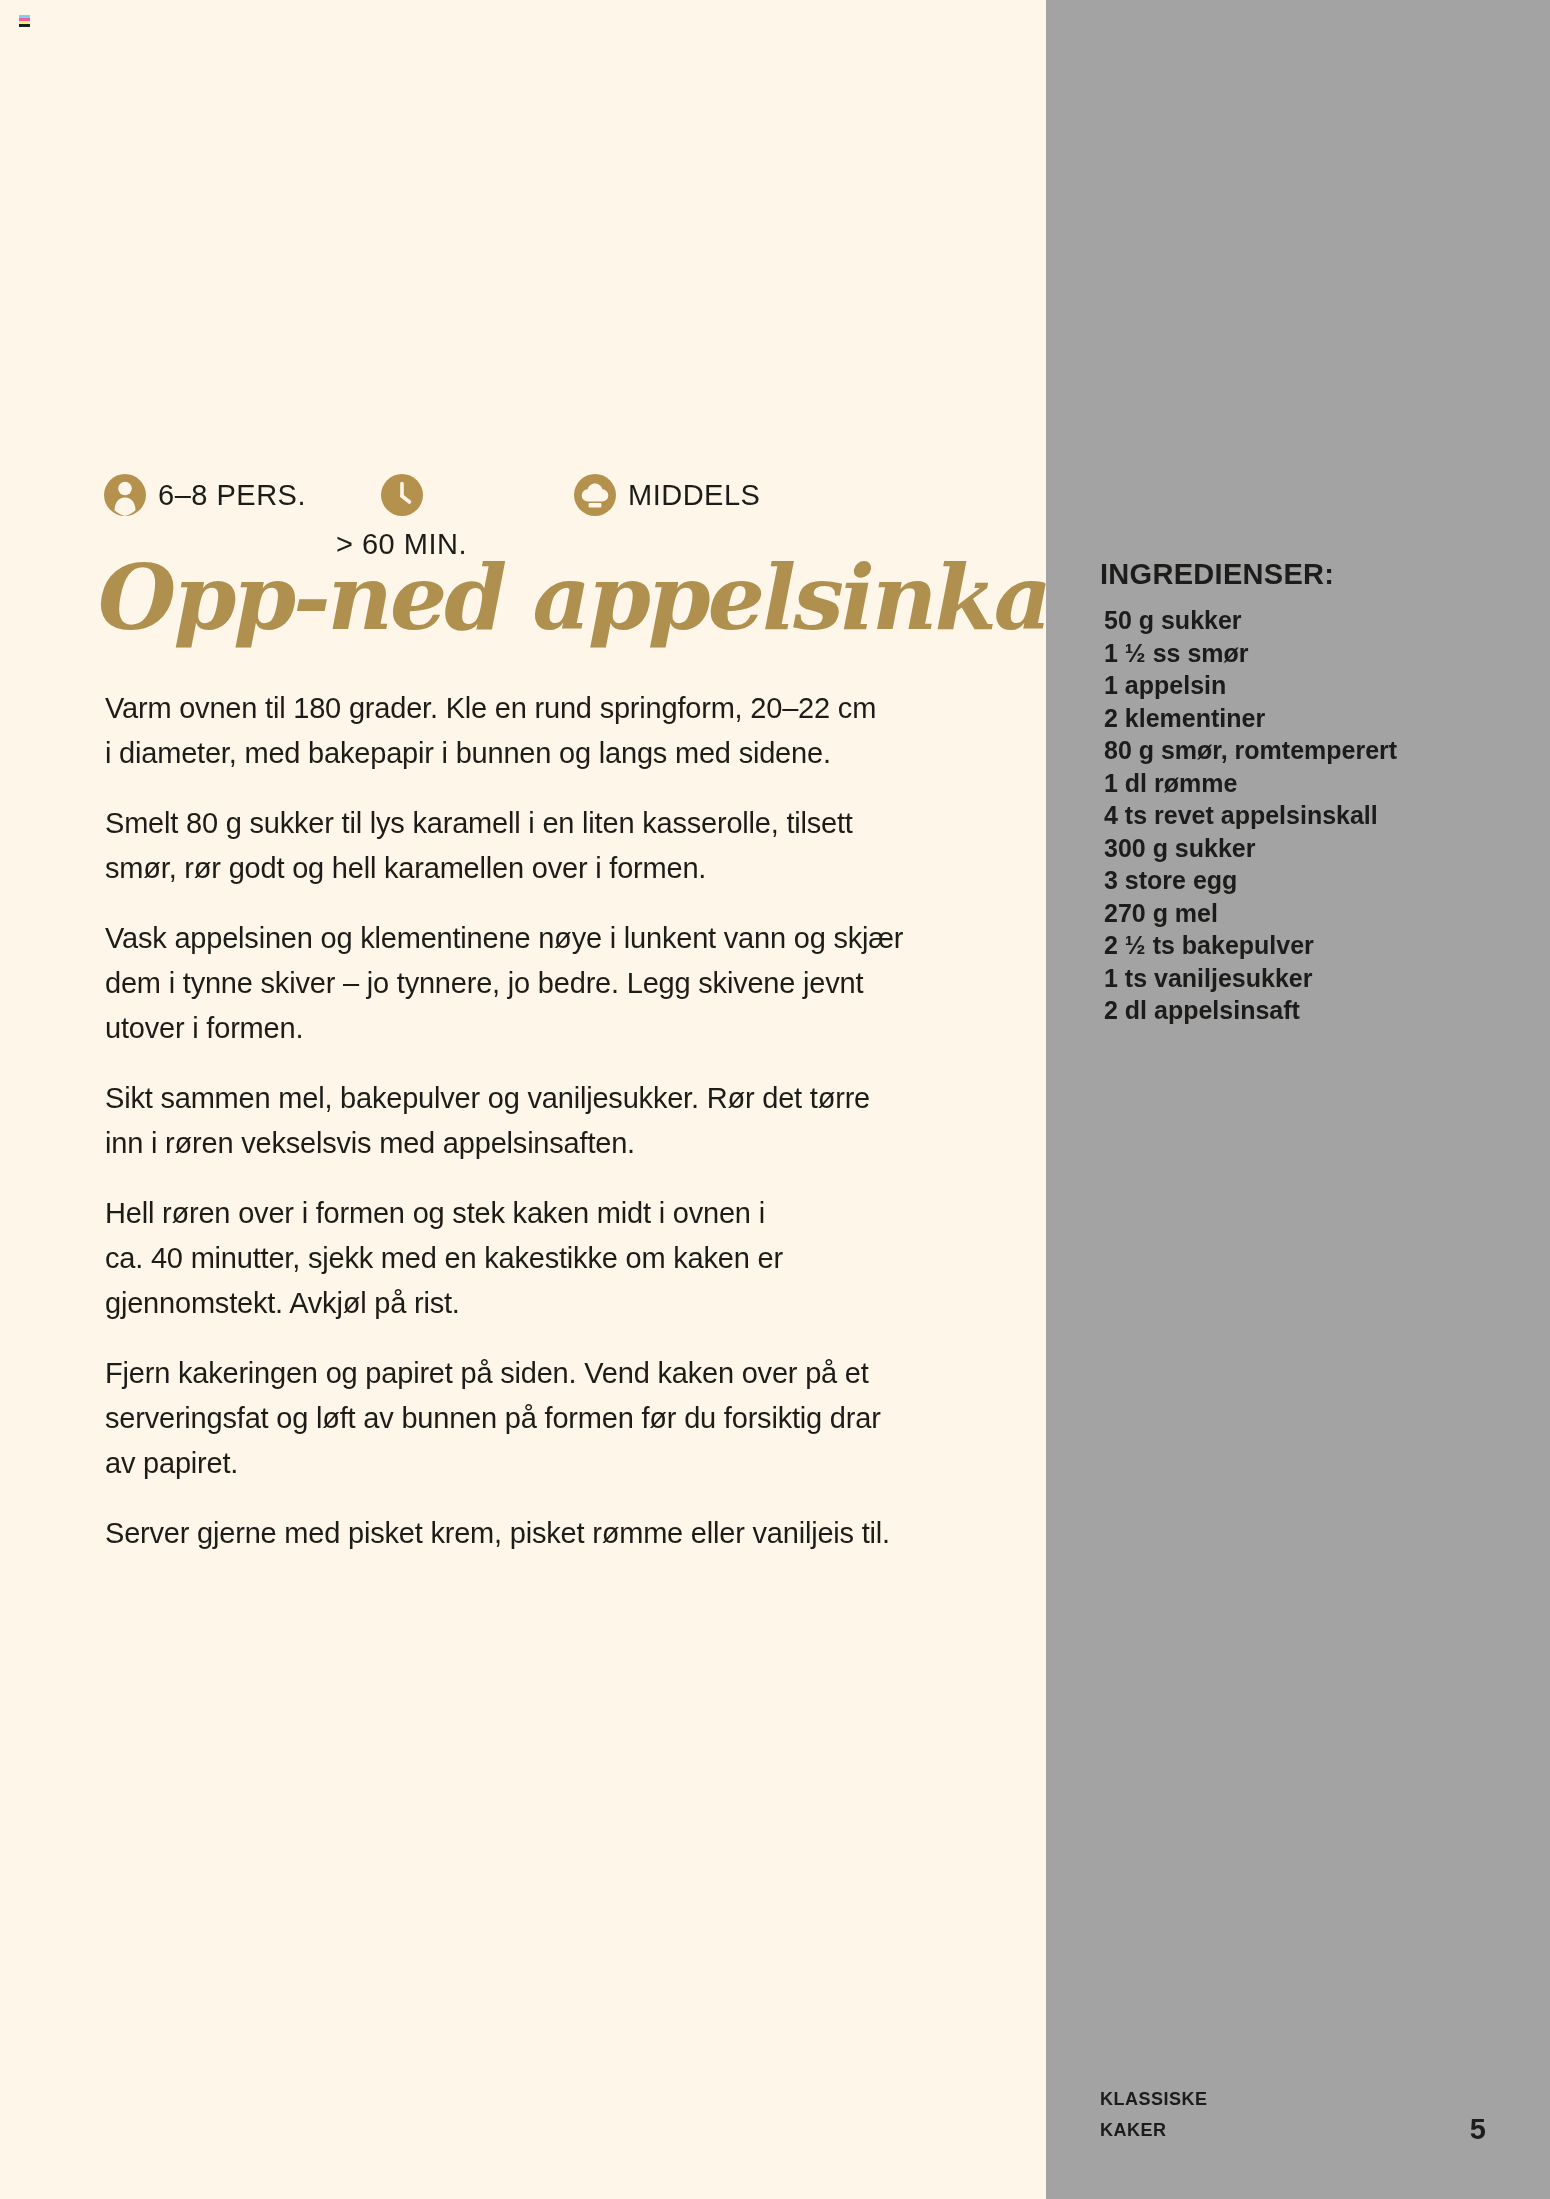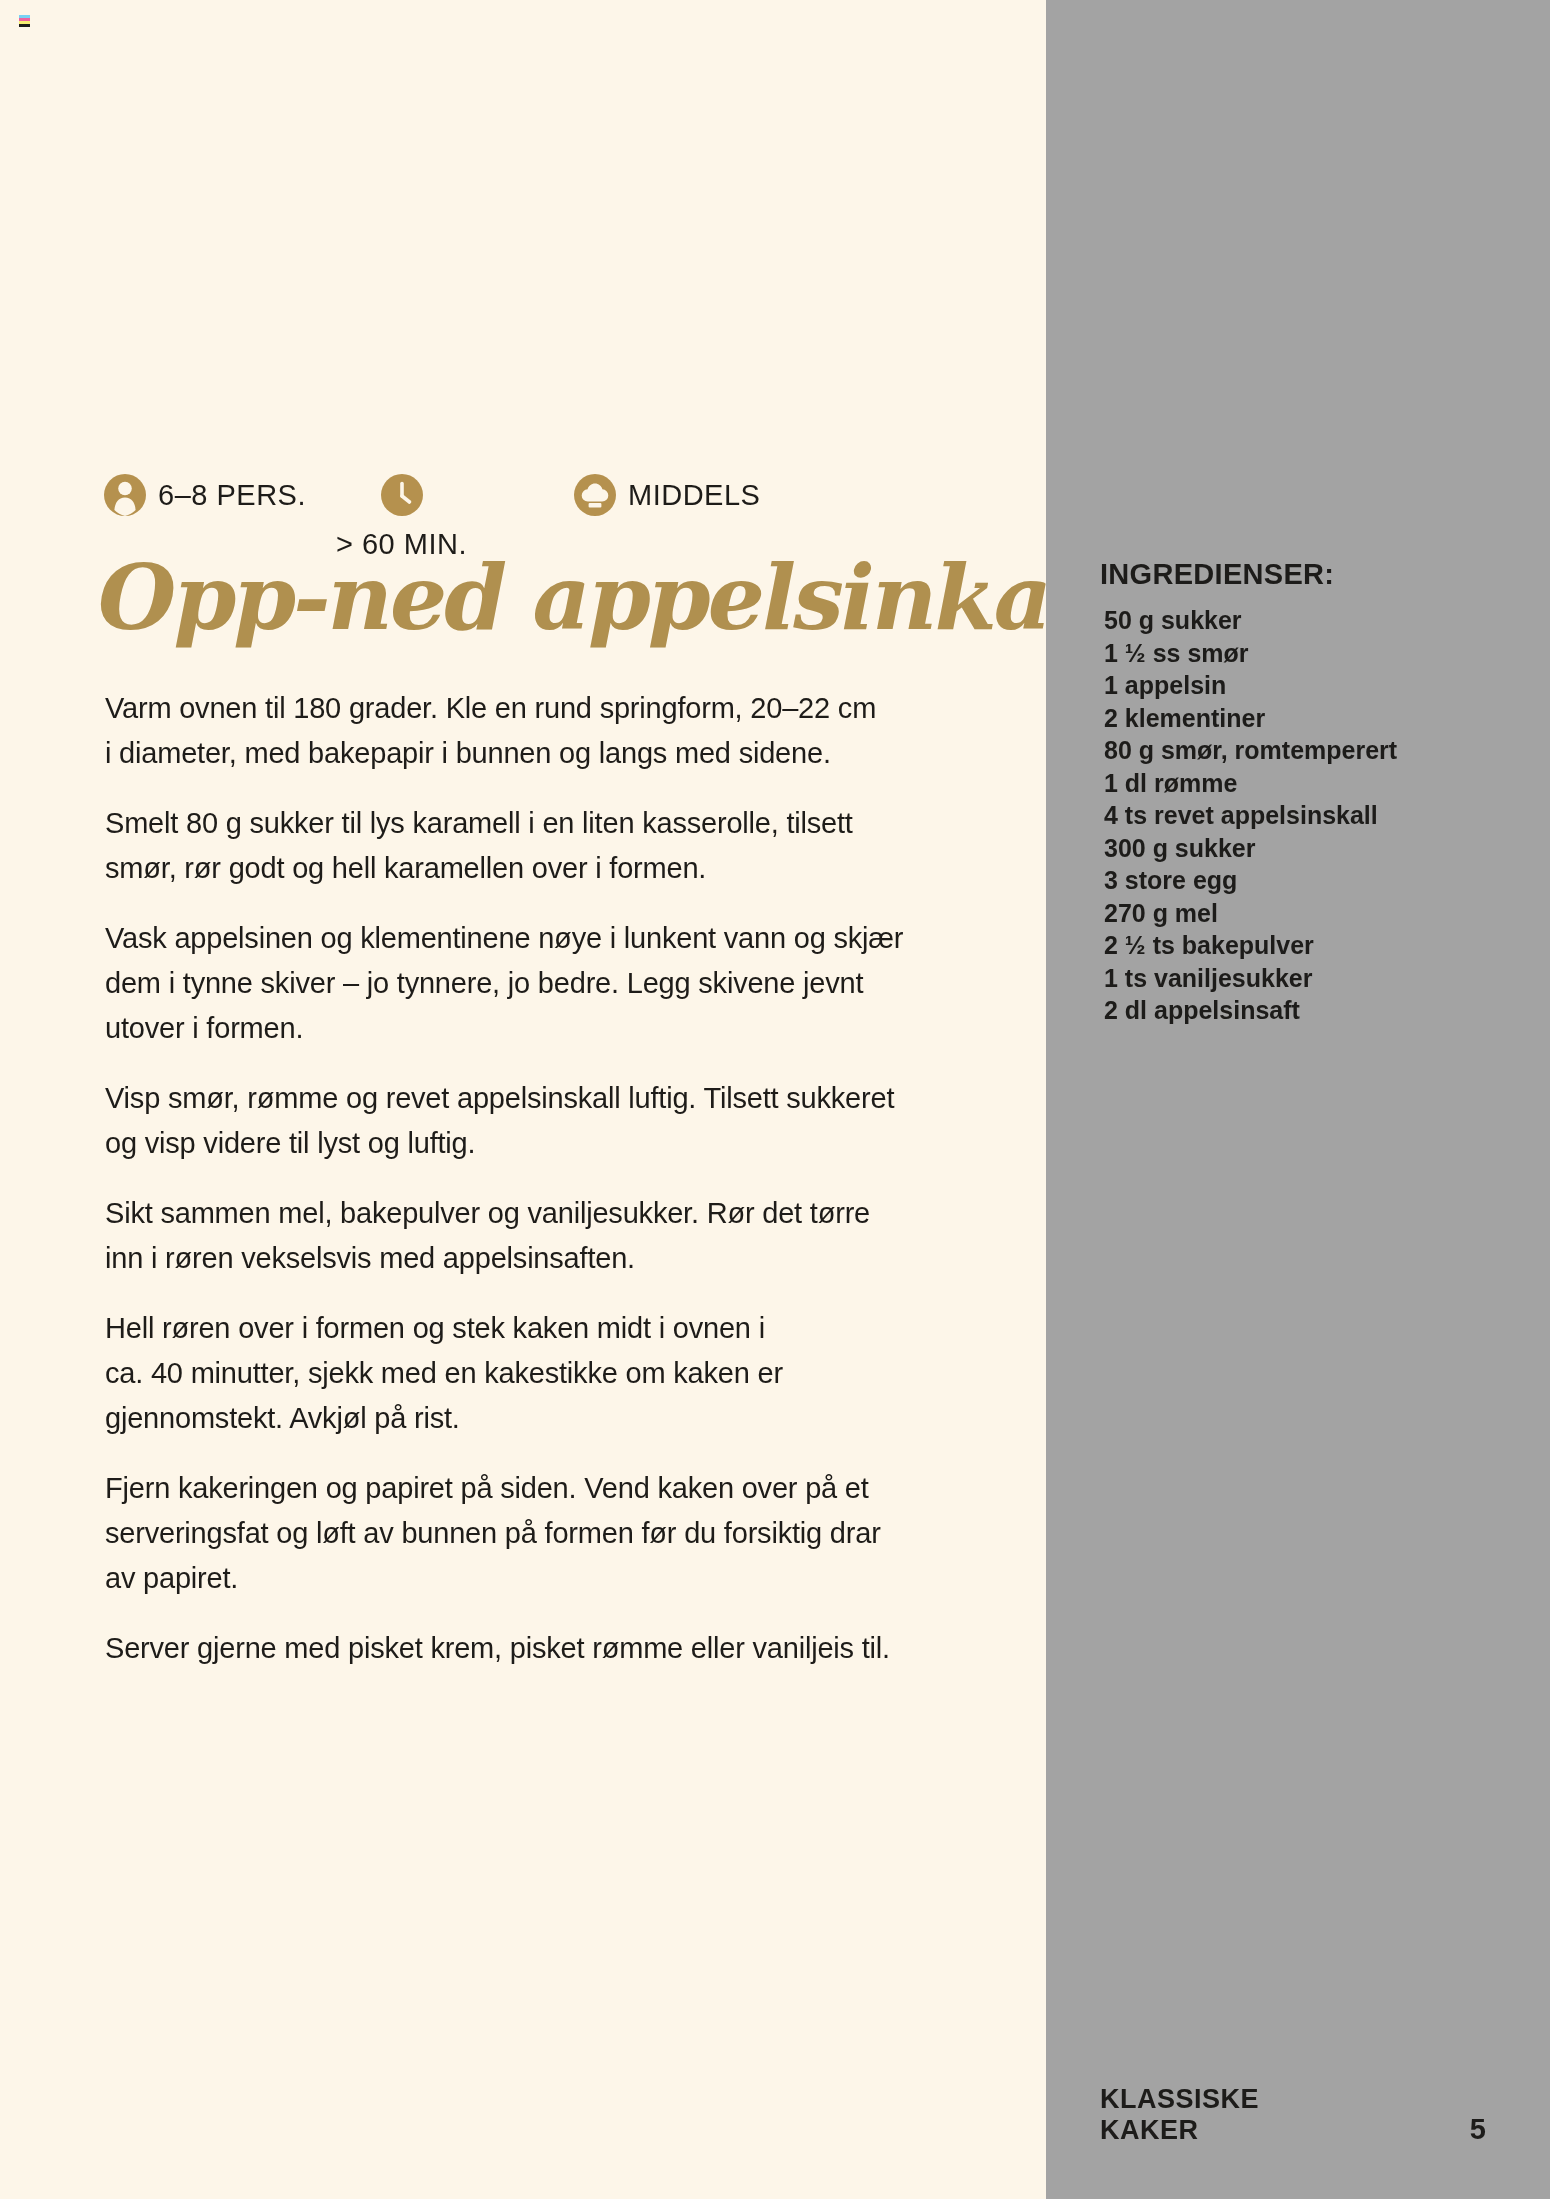--- a/index.html
+++ b/index.html
@@ -69,21 +69,21 @@
     list-style: none;
   }
   .ingredients-list li {
     font-size: 25px; font-weight: 700; line-height: 32.5px;
     color: #1d1c1a; white-space: nowrap;
   }
 
   
   .category-label {
     position: absolute; left: 54px; top: 2084px;
-    font-size: 27px; font-weight: 700; line-height: 31px;
+    font-size: 18px; font-weight: 700; line-height: 31px;
     letter-spacing: 0.5px; color: #1d1c1a;
     white-space: pre-line;
   }
   .page-number {
     position: absolute; right: 64px; top: 2113px;
     font-size: 29px; font-weight: 700; color: #1d1c1a;
   }
 </style>
 </head>
 <body>
@@ -127,22 +127,20 @@
   <h1 class="recipe-title">Opp-ned appelsinkake</h1>
 
   <div class="instructions">
     <p>Varm ovnen til 180 grader. Kle en rund springform, 20–22 cm
 i diameter, med bakepapir i bunnen og langs med sidene.</p>
     <p>Smelt 80 g sukker til lys karamell i en liten kasserolle, tilsett
 smør, rør godt og hell karamellen over i formen.</p>
     <p>Vask appelsinen og klementinene nøye i lunkent vann og skjær
 dem i tynne skiver – jo tynnere, jo bedre. Legg skivene jevnt
 utover i formen.</p>
-    <p>Visp smør, rømme og revet appelsinskall luftig. Tilsett sukkeret
-og visp videre til lyst og luftig.</p>
     <p>Sikt sammen mel, bakepulver og vaniljesukker. Rør det tørre
 inn i røren vekselsvis med appelsinsaften.</p>
     <p>Hell røren over i formen og stek kaken midt i ovnen i
 ca. 40 minutter, sjekk med en kakestikke om kaken er
 gjennomstekt. Avkjøl på rist.</p>
     <p>Fjern kakeringen og papiret på siden. Vend kaken over på et
 serveringsfat og løft av bunnen på formen før du forsiktig drar
 av papiret.</p>
     <p>Server gjerne med pisket krem, pisket rømme eller vaniljeis til.</p>
   </div>

